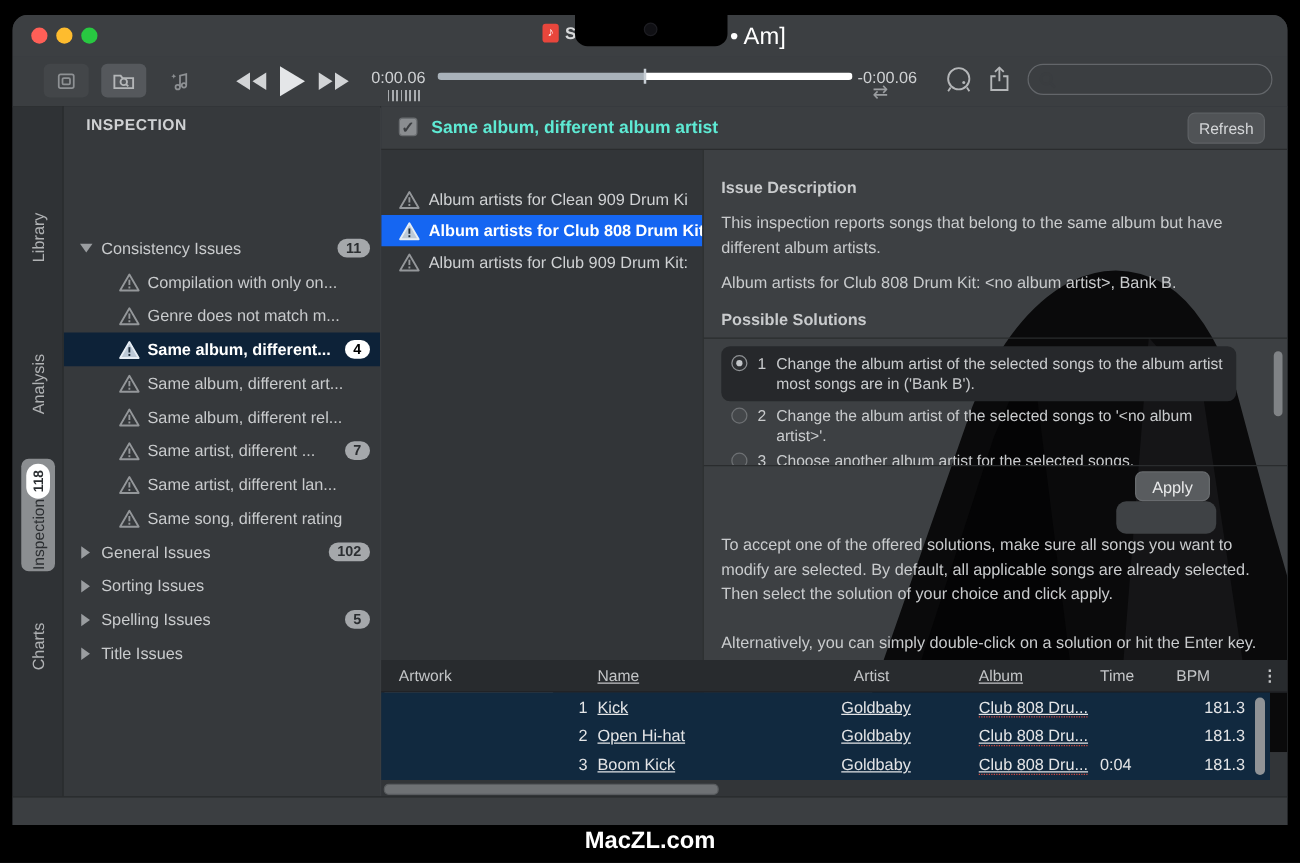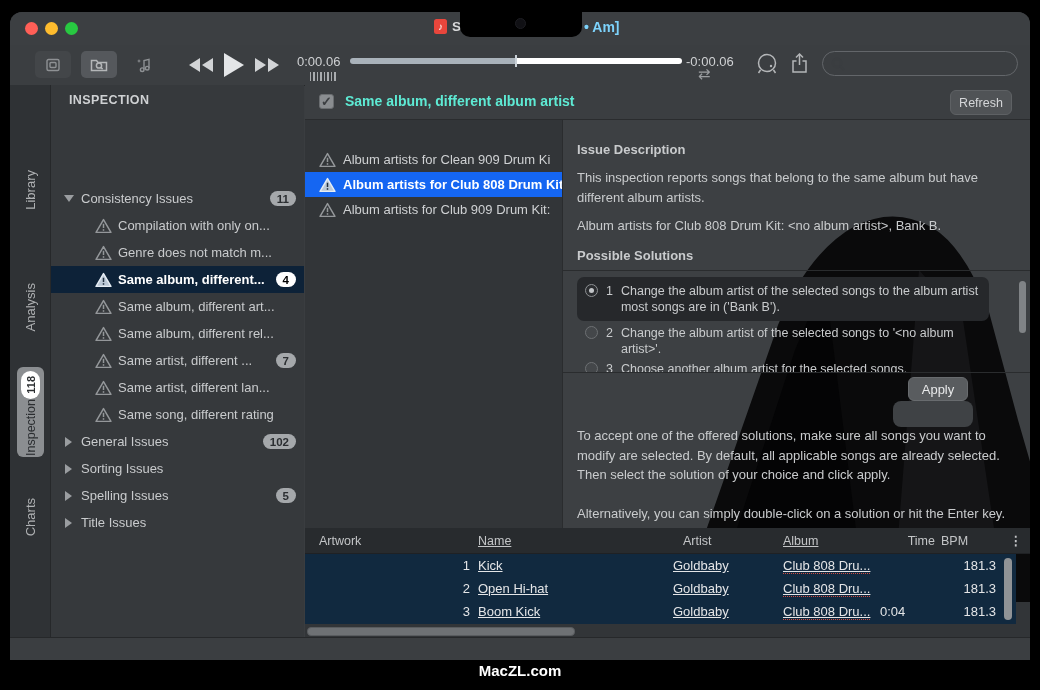--- a/index.html
+++ b/index.html
@@ -6,21 +6,21 @@
     font-family:"Liberation Sans",sans-serif;-webkit-font-smoothing:antialiased;}
   .frame{position:relative;width:1040px;height:690px;background:#000;}
   .screen{position:absolute;left:10px;top:12px;width:1020px;height:648px;background:#3a3d40;
     border-radius:12px 12px 0 0;overflow:hidden;}
   
   .titlebar{position:absolute;left:0;top:0;width:100%;height:33px;background:#3c3f42;}
   .tl{position:absolute;top:10px;width:13px;height:13px;border-radius:50%;}
   .tl.r{left:15px;background:#ff5f57}.tl.y{left:35px;background:#febc2e}.tl.g{left:55px;background:#28c841}
   .t-left{position:absolute;left:424px;top:7px;display:flex;align-items:center;gap:5px;
     font-weight:bold;font-size:13.5px;color:#d8d9da;}
-  .t-right{position:absolute;left:574px;top:7px;font-weight:bold;font-size:14px;color:#7dd3fc;}
+  .t-right{position:absolute;left:574px;top:7px;font-weight:normal;font-size:19px;color:#ffffff;}
   .docicon{width:13px;height:15px;background:#e8463c;border-radius:2.5px;color:#fff;font-size:10px;
     line-height:15px;text-align:center;font-weight:bold;}
   .notch{position:absolute;left:450px;top:0;width:122px;height:25px;background:#000;border-radius:0 0 10px 10px;}
   .cam{position:absolute;left:55px;top:6px;width:9px;height:9px;border-radius:50%;background:#101014;
     border:1px solid #1d1d22;}
   
   .toolbar{position:absolute;left:0;top:33px;width:100%;height:40px;background:#3b3e41;border-bottom:1px solid #26282a;}
   .tbtn{position:absolute;top:6px;width:36px;height:27px;border-radius:5px;background:#434649;
     display:flex;align-items:center;justify-content:center;}
   .tbtn.active{background:#55585c;}
@@ -113,21 +113,21 @@
   .name-c,.artist-c,.album-c{padding-left:8px;text-decoration:underline;}
   .time-c{text-align:left;}
   .bpm-c{text-align:right;padding-right:4px;}
   .albumlink{display:inline-block;text-decoration:underline;border-bottom:1.5px dotted #d14b42;padding-bottom:0;}
   .tvscroll{position:absolute;right:18px;top:30px;width:8px;height:62px;background:#909396;border-radius:4px;}
   .hscroll2{position:absolute;left:2px;top:99px;width:268px;height:9px;background:#6e7174;border-radius:4px;border:1px solid #595c5f;box-sizing:border-box;}
   .menu-c{color:#c3c5c7;text-align:right;padding-right:8px;font-weight:bold;}
   
   .statusbar{position:absolute;left:0;top:625px;width:100%;height:23px;background:#3b3e41;border-top:1px solid #26282a;box-sizing:border-box;}
   .watermark{position:absolute;left:0;top:662px;width:1040px;text-align:center;color:#fff;
-    font-size:15px;font-weight:bold;}
+    font-size:19px;font-weight:bold;}
   .icon-stroke{stroke:#b4b6b8;fill:none;stroke-width:1.5;}
   .icon-dim{stroke:#8e9194;fill:none;stroke-width:1.4;}
 </style>
 </head>
 <body>
 
 <div class="frame">
 <div class="screen">
 
   <div class="titlebar">
@@ -407,21 +407,21 @@
       <div class="txt" style="top:384px">Alternatively, you can simply double-click on a solution or hit the Enter key.</div>
     </div>
 
     <div class="songtable">
       <div class="thead">
         <div style="padding-left:14px">Artwork</div>
         <div></div>
         <div class="name-c">Name</div>
         <div style="padding-left:18px">Artist</div>
         <div class="album-c">Album</div>
-        <div style="text-align:right">Time</div>
+        <div style="text-align:left">Time</div>
         <div style="padding-left:6px">BPM</div>
         <div class="menu-c">⋮</div>
       </div>
       <div class="selblock"></div>
       <div class="srow" style="top:26px">
         <div></div>
         <div class="num-c">1</div>
         <div class="name-c">Kick</div>
         <div class="artist-c">Goldbaby</div>
         <div class="album-c"><span class="albumlink">Club 808 Dru...</span></div>

